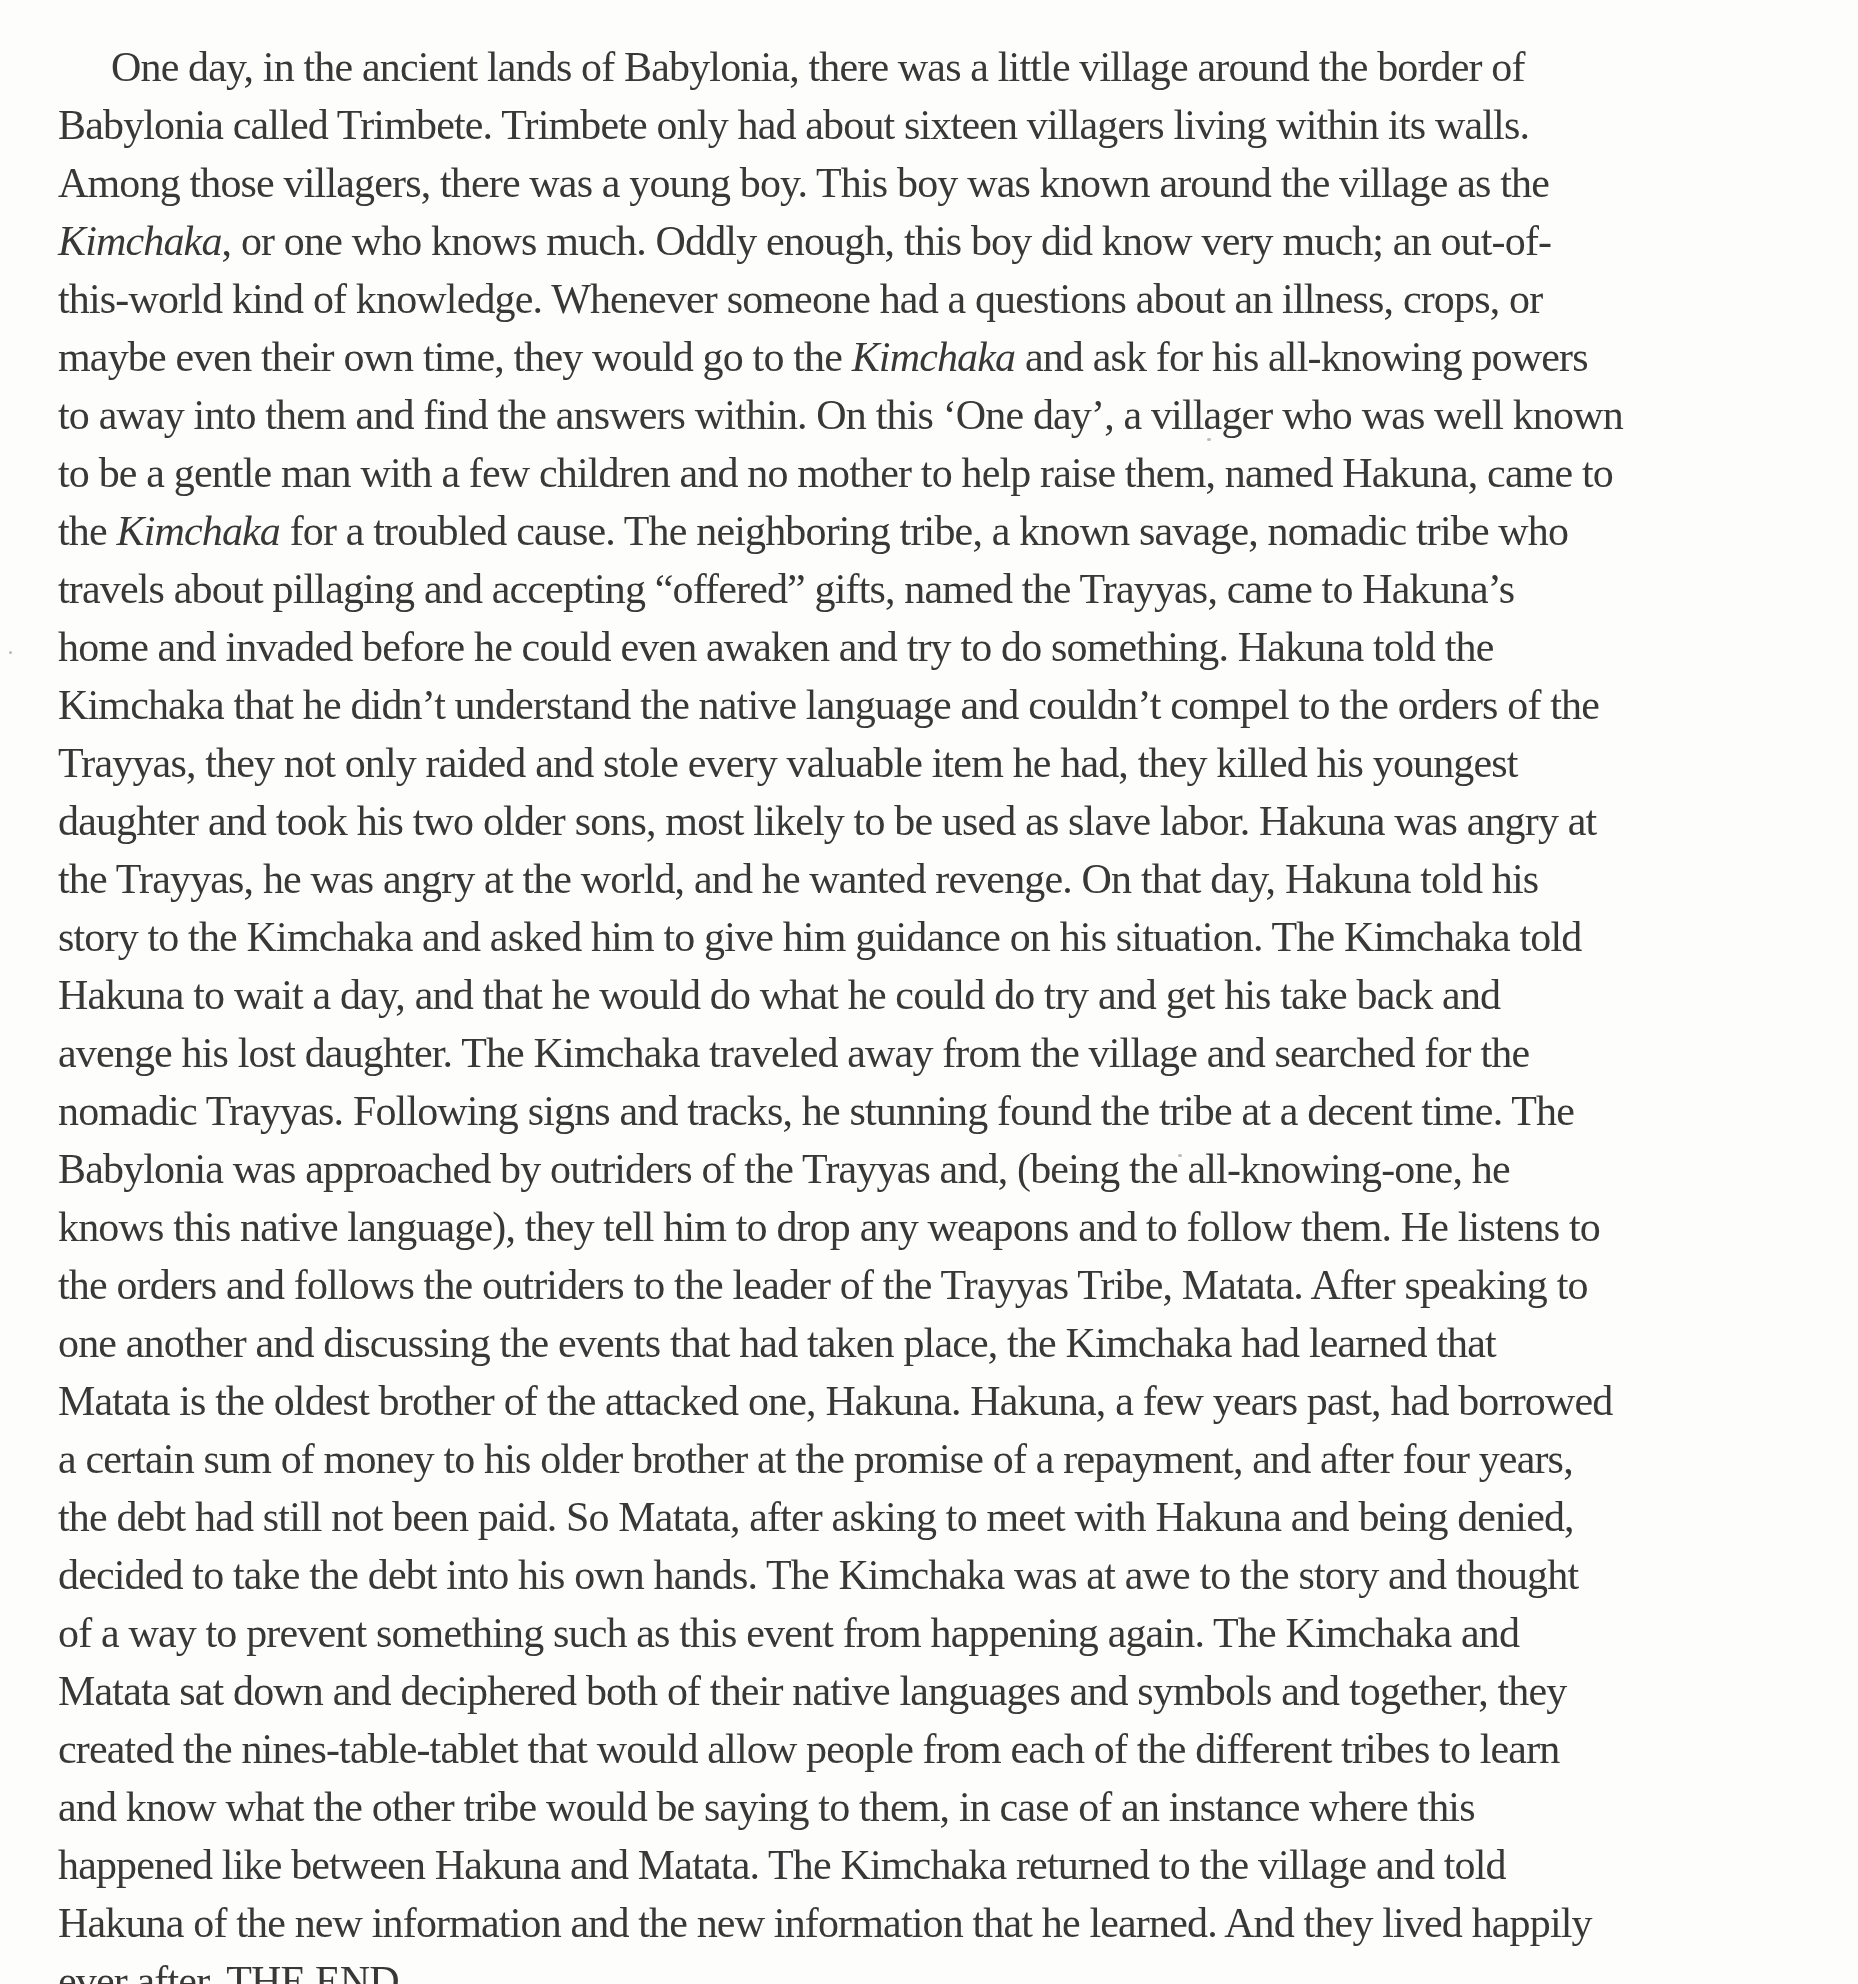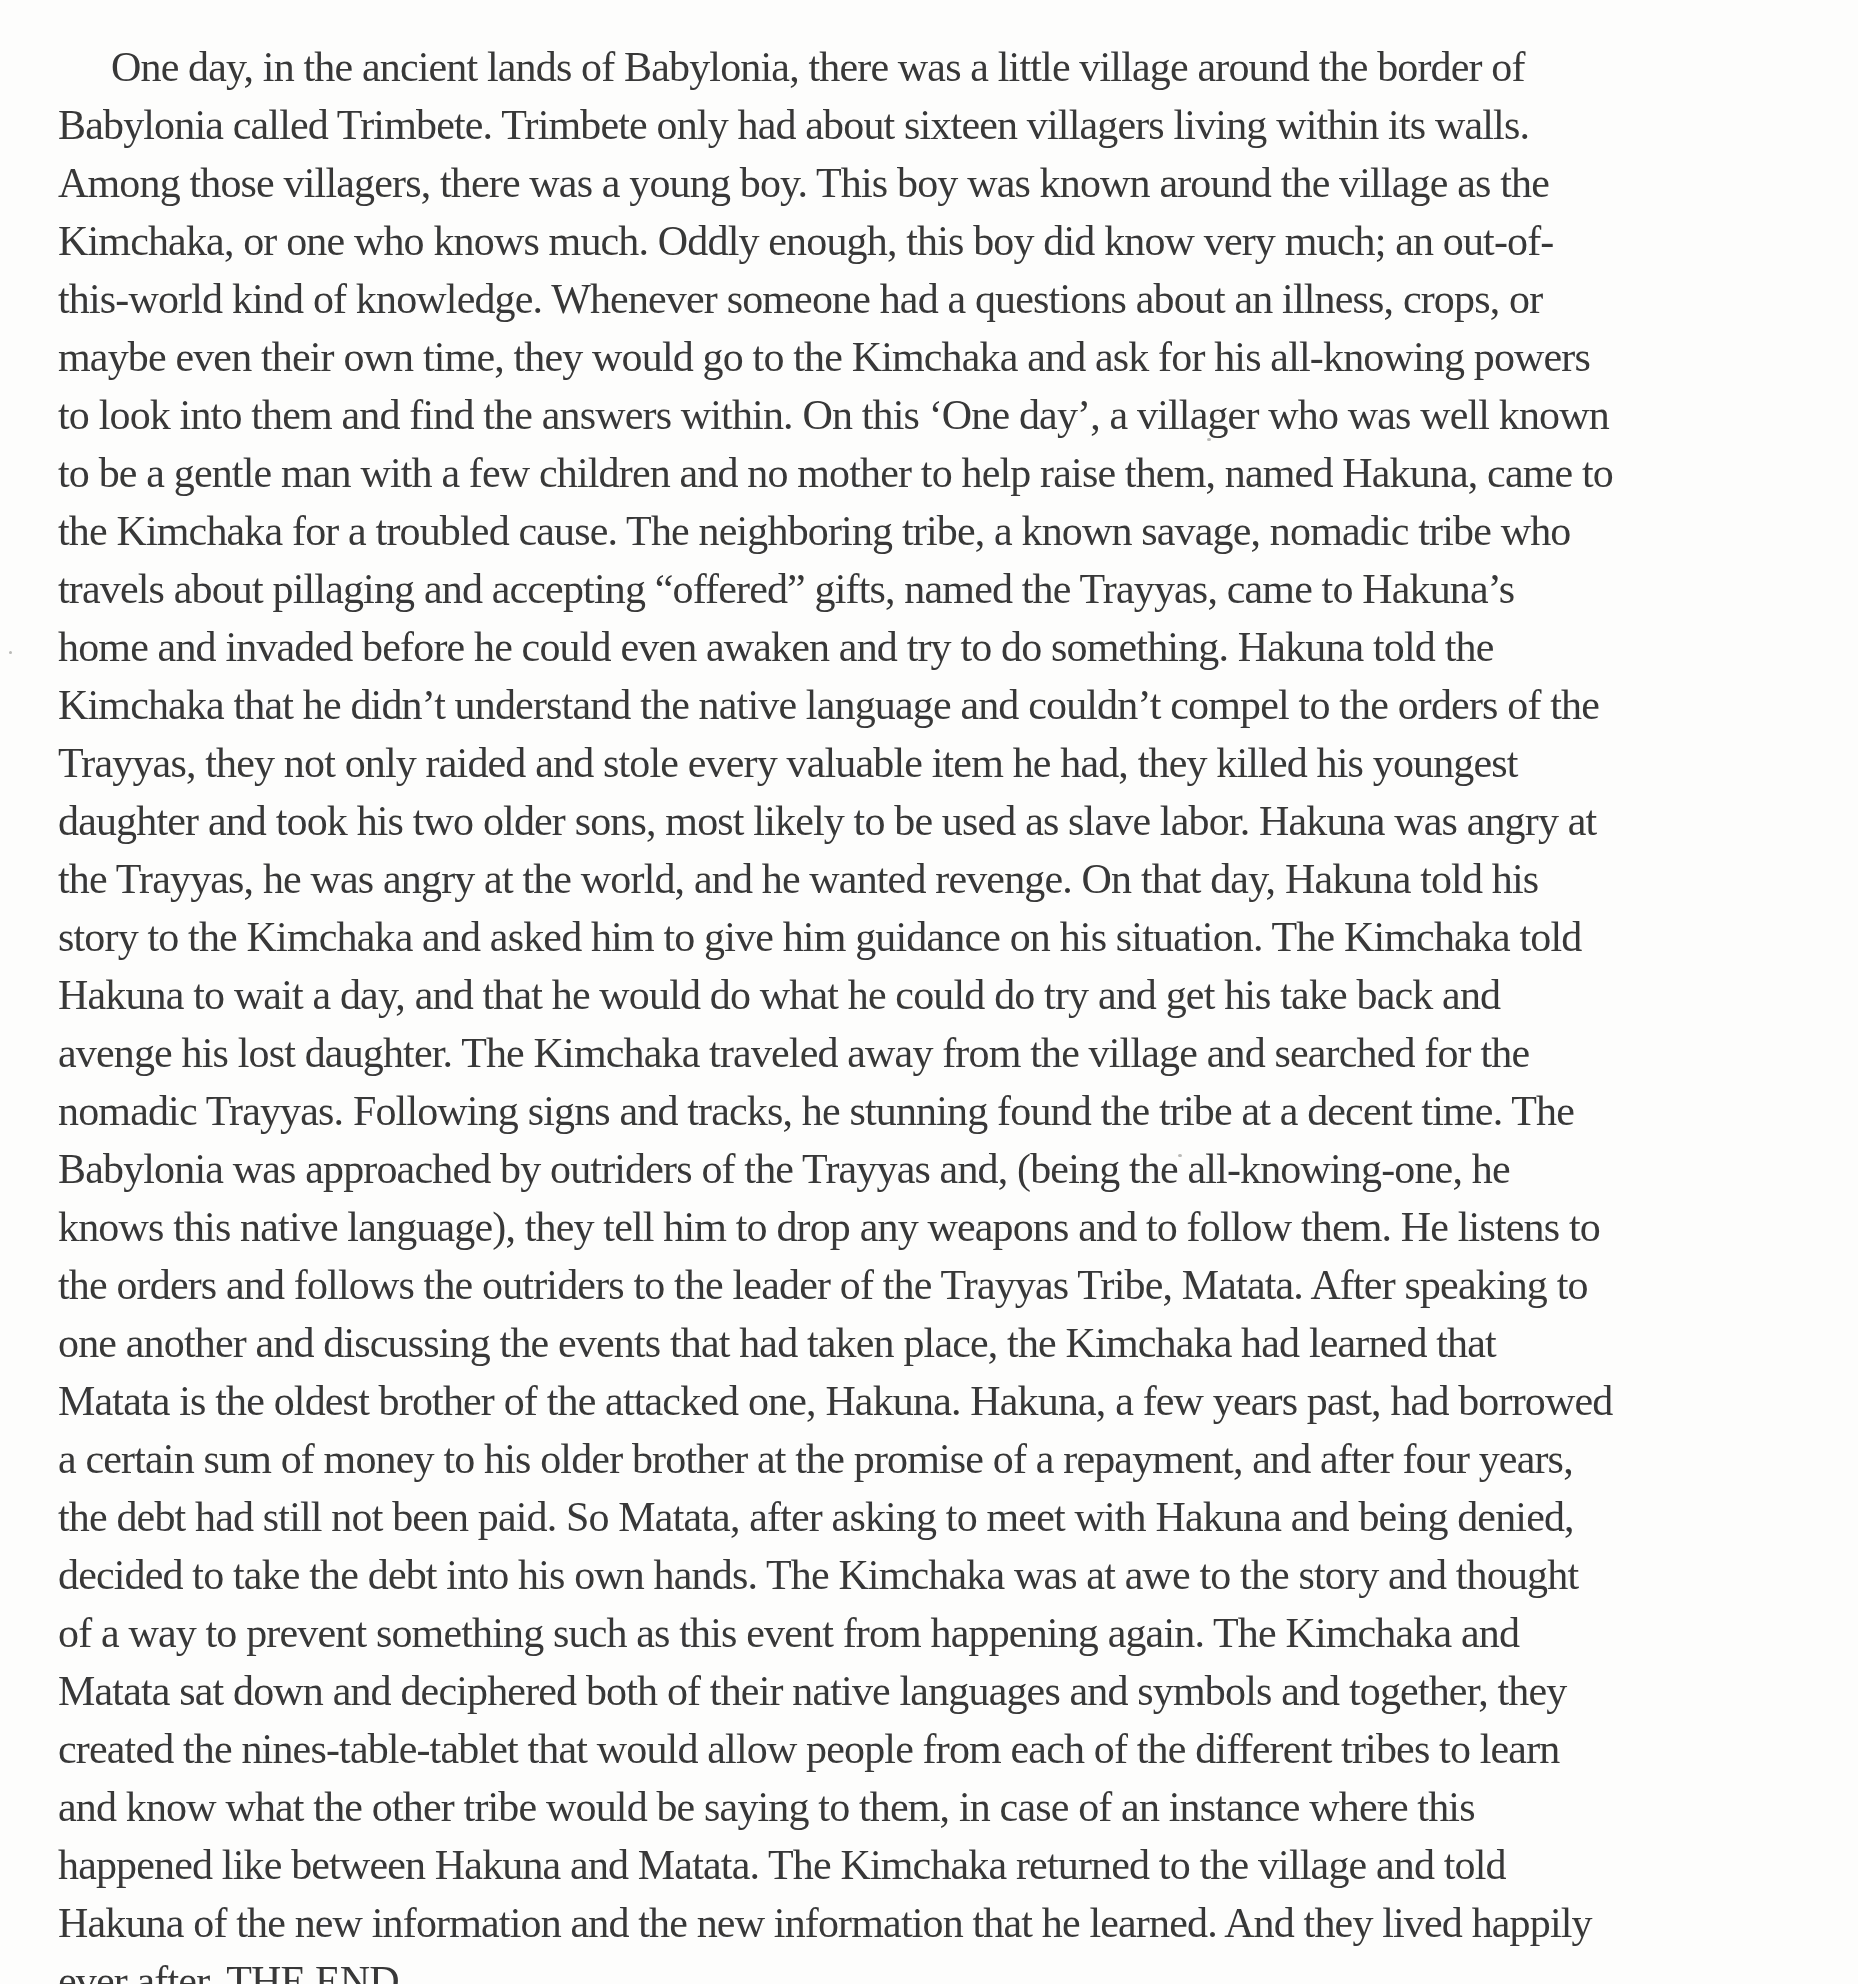--- a/index.html
+++ b/index.html
@@ -26,39 +26,39 @@
     line-height: 58px;
     letter-spacing: -0.02em;
   }
   .line {
     white-space: pre;
     height: 58px;
     transform: scaleY(1.02);
     transform-origin: left top;
   }
   .line.indent { padding-left: 53px; }
-  .line .it { }
+  .line .it { font-style: italic; }
   .speck {
     position: absolute;
     background: #b9b9b6;
     border-radius: 50%;
   }
 </style>
 </head>
 <body>
 
 <div class="page">
   <div class="story" id="story" style="color: rgb(56, 56, 56);">
       <div class="line indent"><span>One day, in the ancient lands of Babylonia, there was a little village around the border of</span></div>
       <div class="line"><span>Babylonia called Trimbete. Trimbete only had about sixteen villagers living within its walls.</span></div>
       <div class="line"><span>Among those villagers, there was a young boy. This boy was known around the village as the</span></div>
       <div class="line"><span class="it">Kimchaka</span><span>, or one who knows much. Oddly enough, this boy did know very much; an out-of-</span></div>
       <div class="line"><span>this-world kind of knowledge. Whenever someone had a questions about an illness, crops, or</span></div>
       <div class="line"><span>maybe even their own time, they would go to the </span><span class="it">Kimchaka</span><span> and ask for his all-knowing powers</span></div>
-      <div class="line"><span>to look into them and find the answers within. On this ‘One day’, a villager who was well known</span></div>
+      <div class="line"><span>to away into them and find the answers within. On this ‘One day’, a villager who was well known</span></div>
       <div class="line"><span>to be a gentle man with a few children and no mother to help raise them, named Hakuna, came to</span></div>
       <div class="line"><span>the </span><span class="it">Kimchaka</span><span> for a troubled cause. The neighboring tribe, a known savage, nomadic tribe who</span></div>
       <div class="line"><span>travels about pillaging and accepting “offered” gifts, named the Trayyas, came to Hakuna’s</span></div>
       <div class="line"><span>home and invaded before he could even awaken and try to do something. Hakuna told the</span></div>
       <div class="line"><span>Kimchaka that he didn’t understand the native language and couldn’t compel to the orders of the</span></div>
       <div class="line"><span>Trayyas, they not only raided and stole every valuable item he had, they killed his youngest</span></div>
       <div class="line"><span>daughter and took his two older sons, most likely to be used as slave labor. Hakuna was angry at</span></div>
       <div class="line"><span>the Trayyas, he was angry at the world, and he wanted revenge. On that day, Hakuna told his</span></div>
       <div class="line"><span>story to the Kimchaka and asked him to give him guidance on his situation. The Kimchaka told</span></div>
       <div class="line"><span>Hakuna to wait a day, and that he would do what he could do try and get his take back and</span></div>

